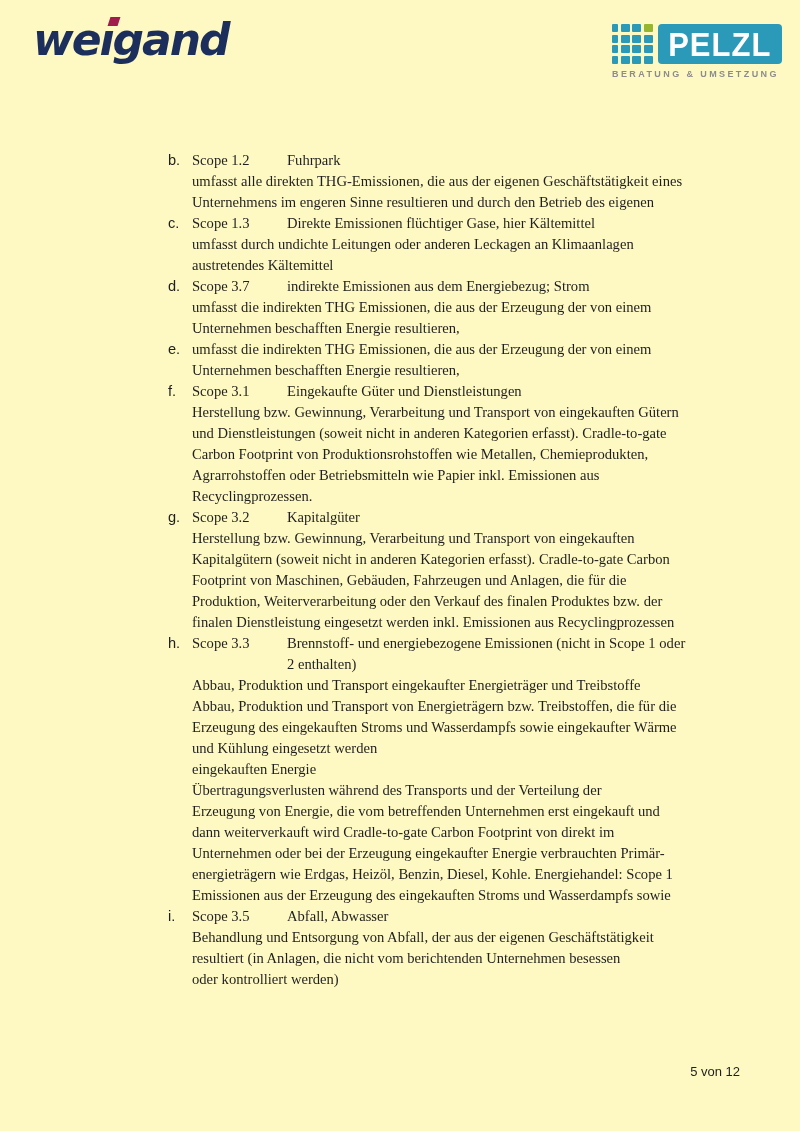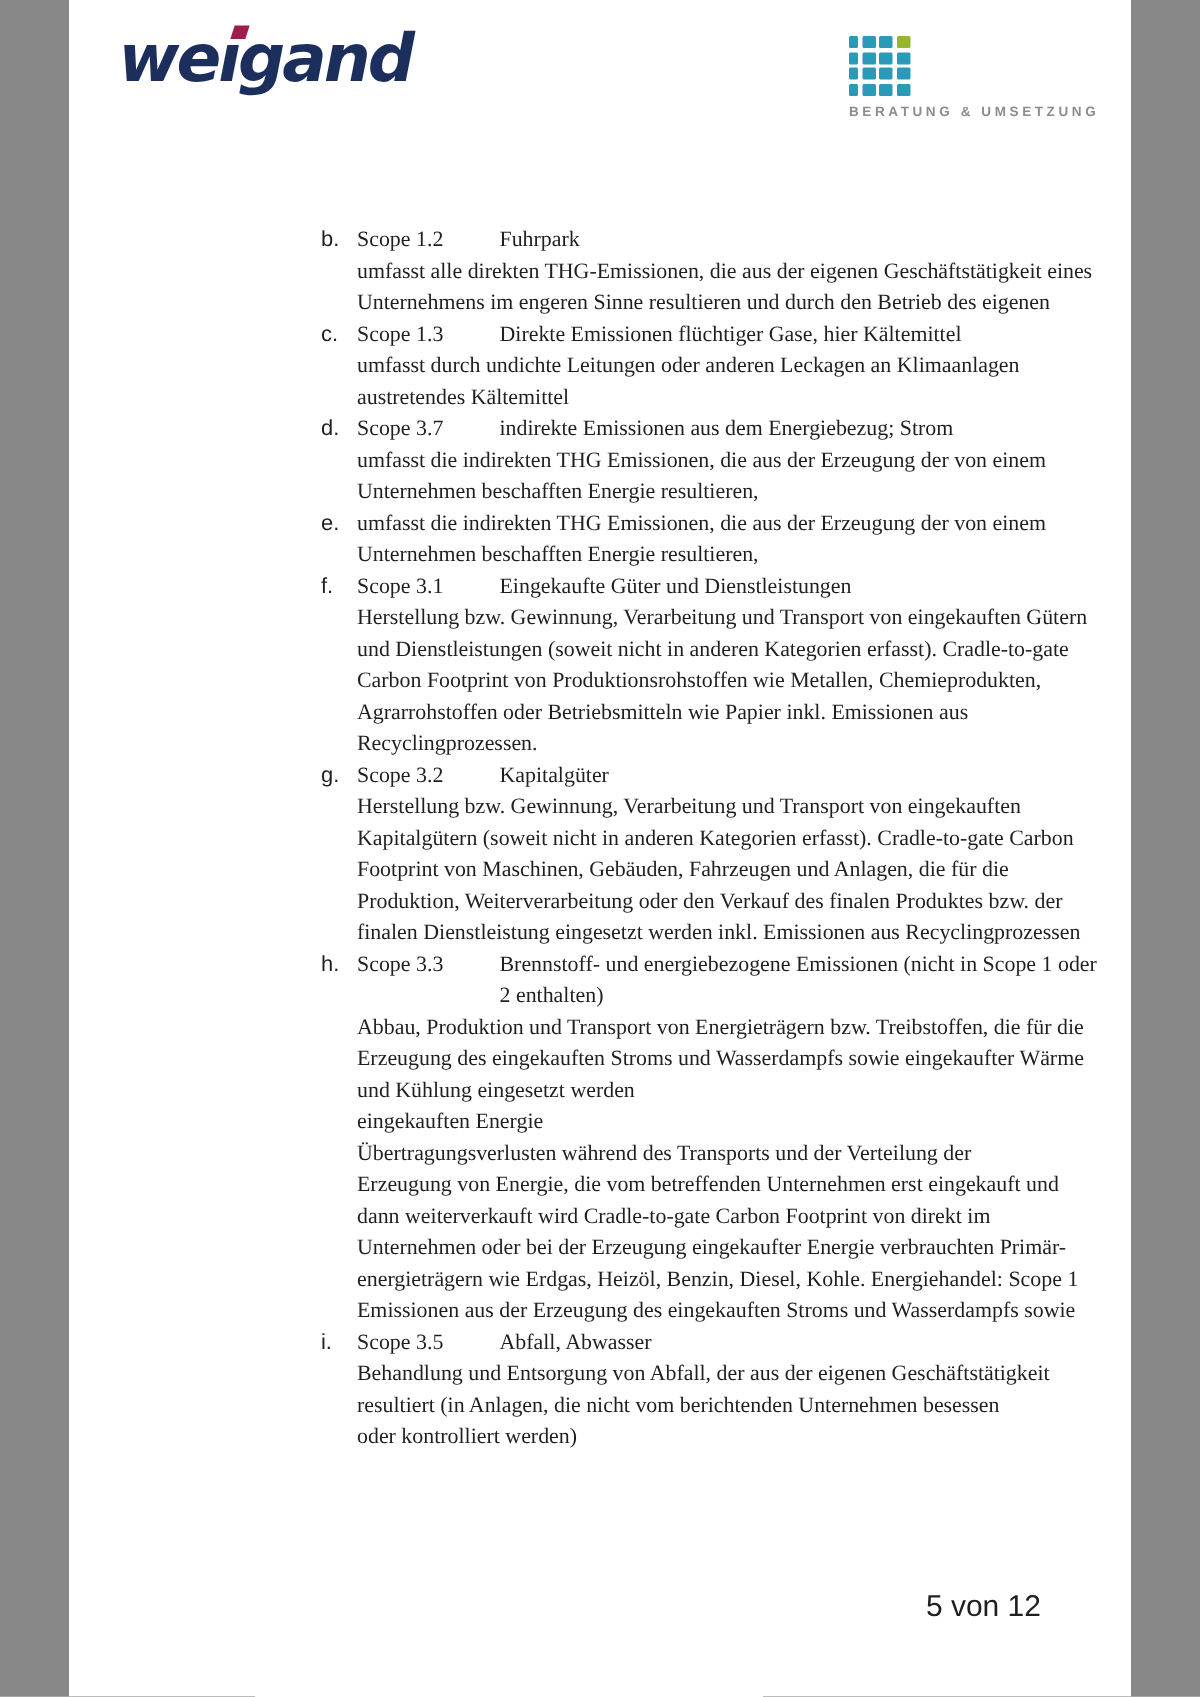--- a/index.html
+++ b/index.html
@@ -1,21 +1,21 @@
 <!DOCTYPE html>
 <html><head>
 <meta charset="utf-8">
 <style>
   html,body { margin:0; padding:0; background:#888; }
   .page {
     position: relative;
-    width: 708px;
+    width: 800px;
     height: 1131px;
     margin: 0 auto;
-    background: #ffffff;
+    background: #fef9c3;
     font-family: "Liberation Sans", sans-serif;
     color: #1f1f1f;
     overflow: hidden;
   }
 
   
   .weigand-logo {
     position: absolute;
     left: 33px;
     top: 16px;
@@ -100,21 +100,21 @@
   .item-main { flex: 1; min-width: 0; font-family: Liberation Serif, serif; }
   .item-heading { display: flex; }
   .scope-number { width: 95px; flex-shrink: 0; white-space: nowrap; }
   .scope-title { flex: 1; }
   .line { white-space: nowrap; }
 
   .page-number {
     position: absolute;
     right: 60px;
     top: 1061px;
-    font-size: 20px;
+    font-size: 13px;
     line-height: 21px;
   }
 </style>
 </head>
 <body>
 
 <div class="page">
 
   <div class="weigand-logo">
     <div class="weigand-wordmark"><span>we</span><span class="weigand-i"><span>ı</span><i class="i-dot"></i></span><span>gand</span></div>
@@ -133,20 +133,23 @@
           <div class="cell" style="background: rgb(42, 154, 184);"></div>
           <div class="cell" style="background: rgb(42, 154, 184);"></div>
           <div class="cell" style="background: rgb(42, 154, 184);"></div>
           <div class="cell" style="background: rgb(42, 154, 184);"></div>
           <div class="cell" style="background: rgb(42, 154, 184);"></div>
           <div class="cell" style="background: rgb(42, 154, 184);"></div>
           <div class="cell" style="background: rgb(42, 154, 184);"></div>
           <div class="cell" style="background: rgb(42, 154, 184);"></div>
           <div class="cell" style="background: rgb(42, 154, 184);"></div>
         </div>
+      <div class="pelzl-box">
+        <span class="pelzl-wordmark">PELZL</span>
+      </div>
     </div>
     <div class="pelzl-tagline">BERATUNG &amp; UMSETZUNG</div>
   </div>
 
   <div class="doc-content" id="scope-list">
   <div class="scope-item">
     <div class="item-letter">b.</div>
     <div class="item-main">
       <div class="item-heading">
         <span class="scope-number">Scope 1.2</span>
@@ -245,20 +248,21 @@
     <div class="item-letter">h.</div>
     <div class="item-main">
       <div class="item-heading">
         <span class="scope-number">Scope 3.3</span>
         <span class="scope-title">
               <div class="line">Brennstoff- und energiebezogene Emissionen (nicht in Scope 1 oder</div>
               <div class="line">2 enthalten)</div>
             </span>
       </div>
       <div class="item-desc">
+            <div class="line">Abbau, Produktion und Transport eingekaufter Energieträger und Treibstoffe</div>
             <div class="line">Abbau, Produktion und Transport von Energieträgern bzw. Treibstoffen, die für die</div>
             <div class="line">Erzeugung des eingekauften Stroms und Wasserdampfs sowie eingekaufter Wärme</div>
             <div class="line">und Kühlung eingesetzt werden</div>
             <div class="line">eingekauften Energie</div>
             <div class="line">Übertragungsverlusten während des Transports und der Verteilung der</div>
             <div class="line">Erzeugung von Energie, die vom betreffenden Unternehmen erst eingekauft und</div>
             <div class="line">dann weiterverkauft wird Cradle-to-gate Carbon Footprint von direkt im</div>
             <div class="line">Unternehmen oder bei der Erzeugung eingekaufter Energie verbrauchten Primär-</div>
             <div class="line">energieträgern wie Erdgas, Heizöl, Benzin, Diesel, Kohle. Energiehandel: Scope 1</div>
             <div class="line">Emissionen aus der Erzeugung des eingekauften Stroms und Wasserdampfs sowie</div>

